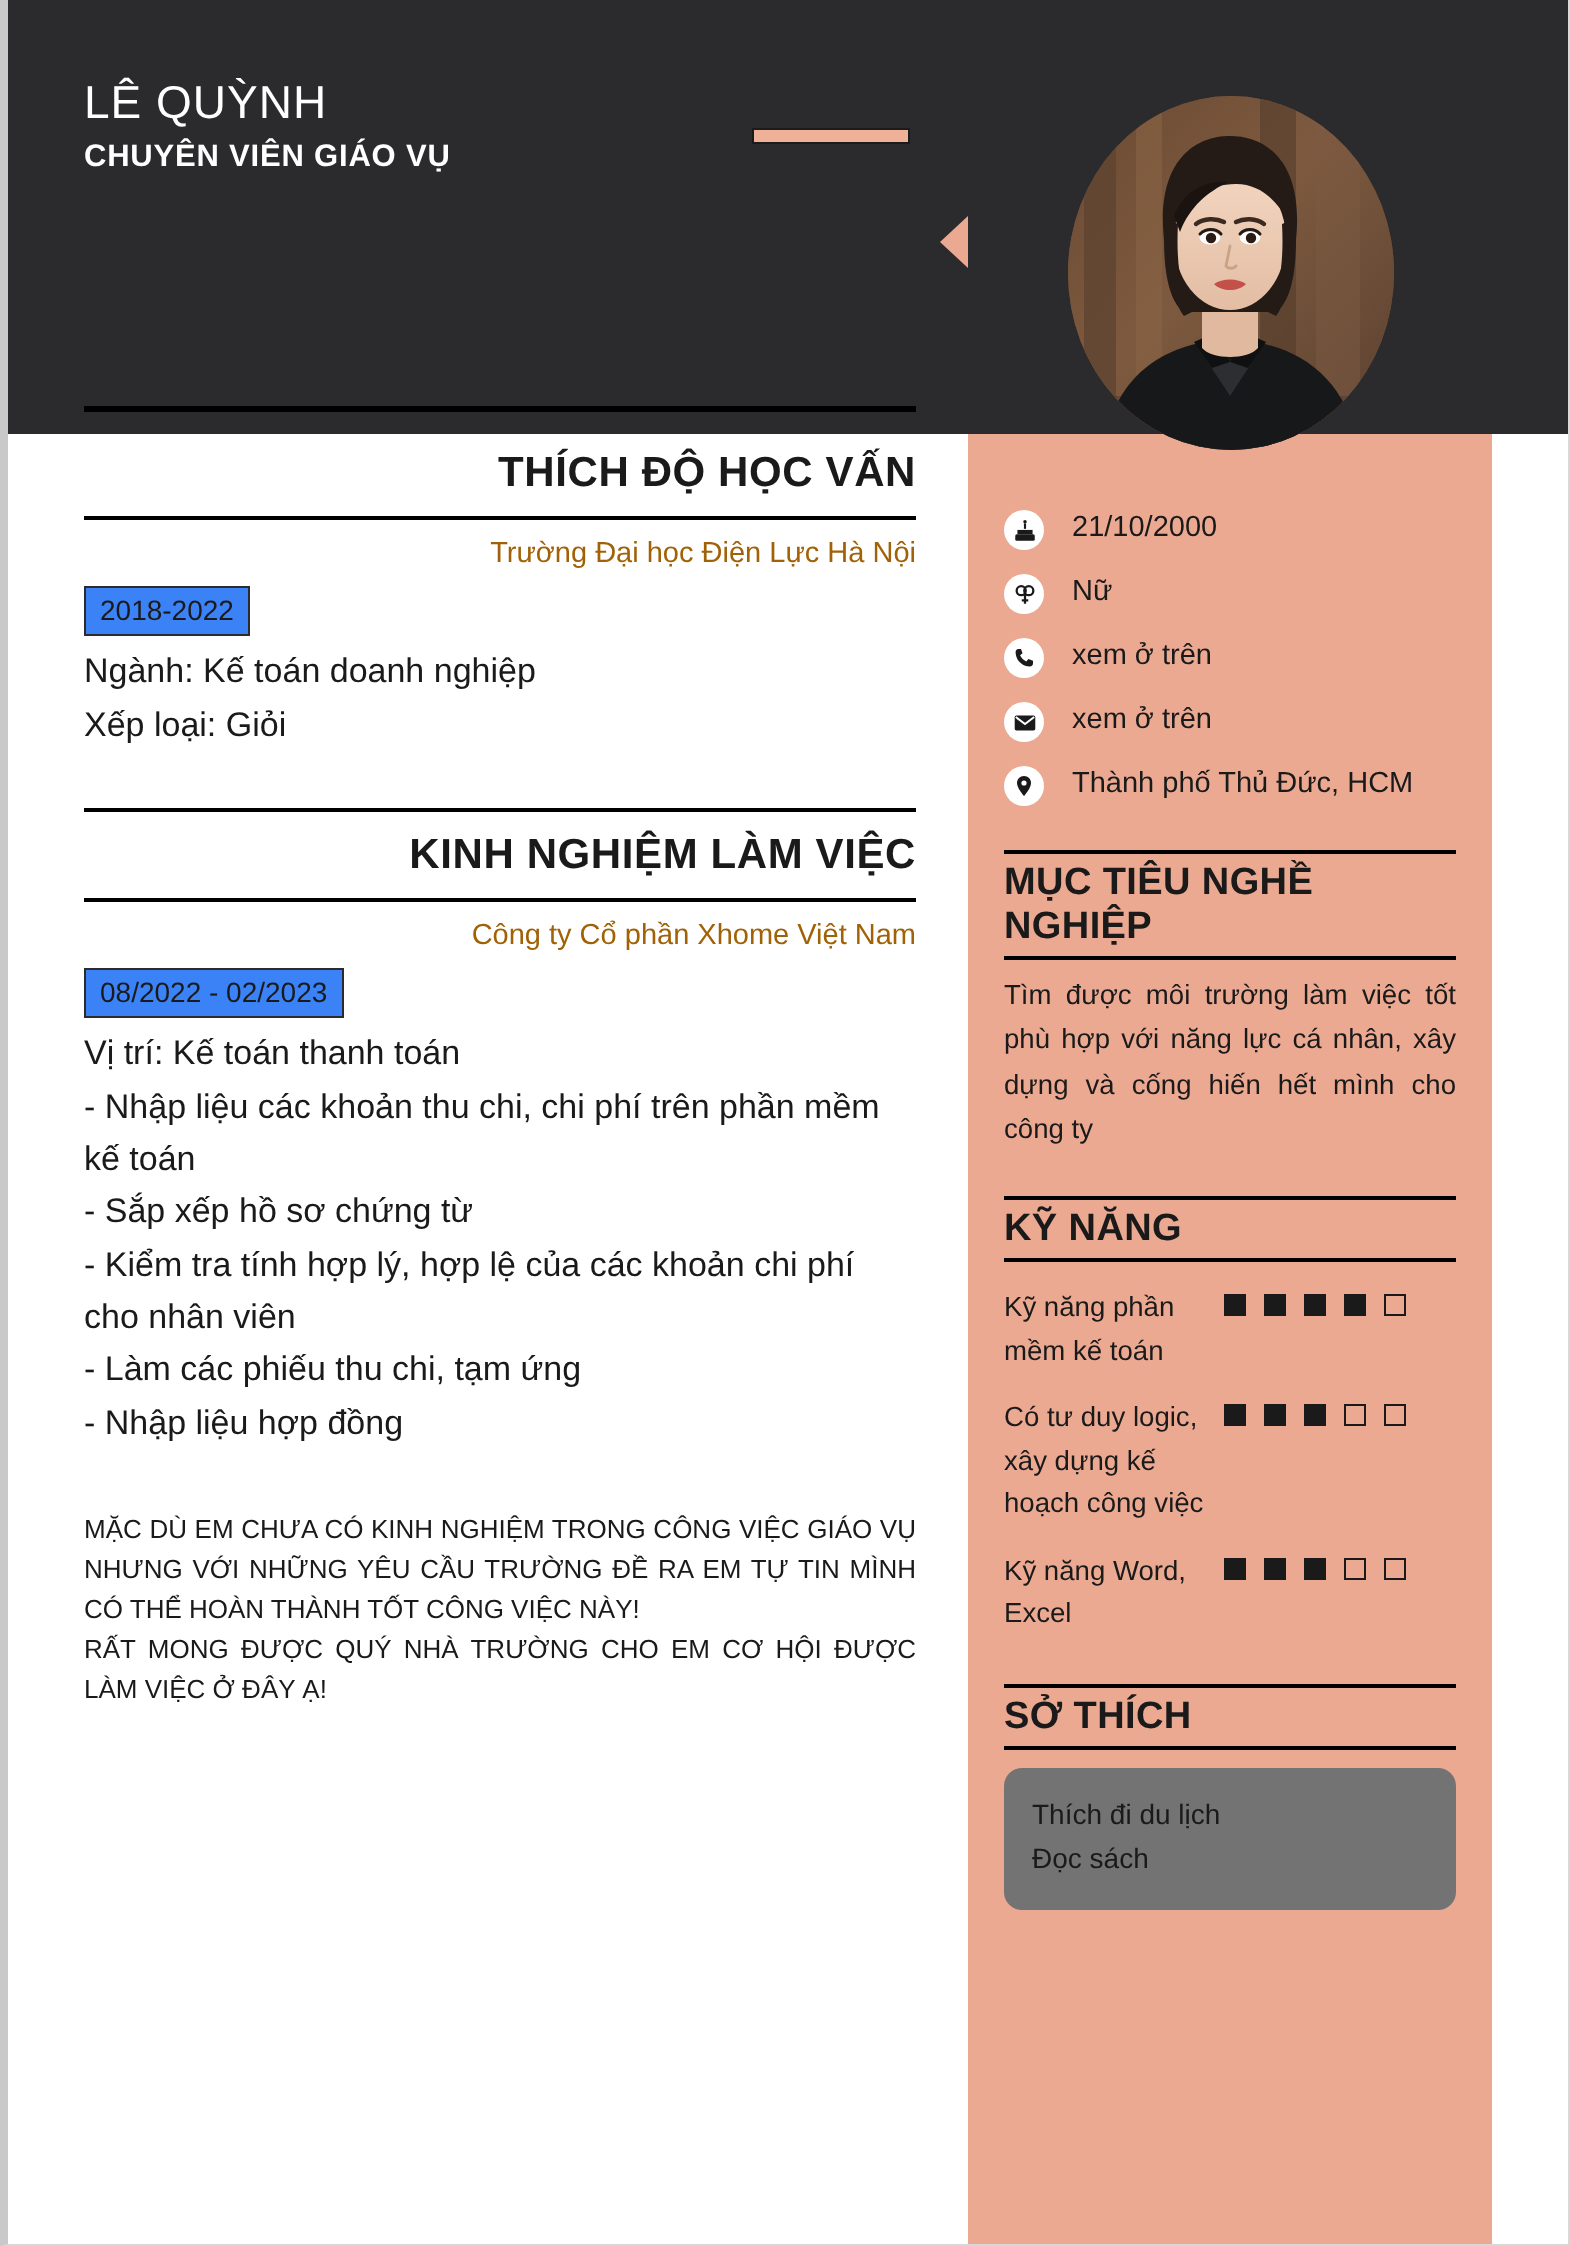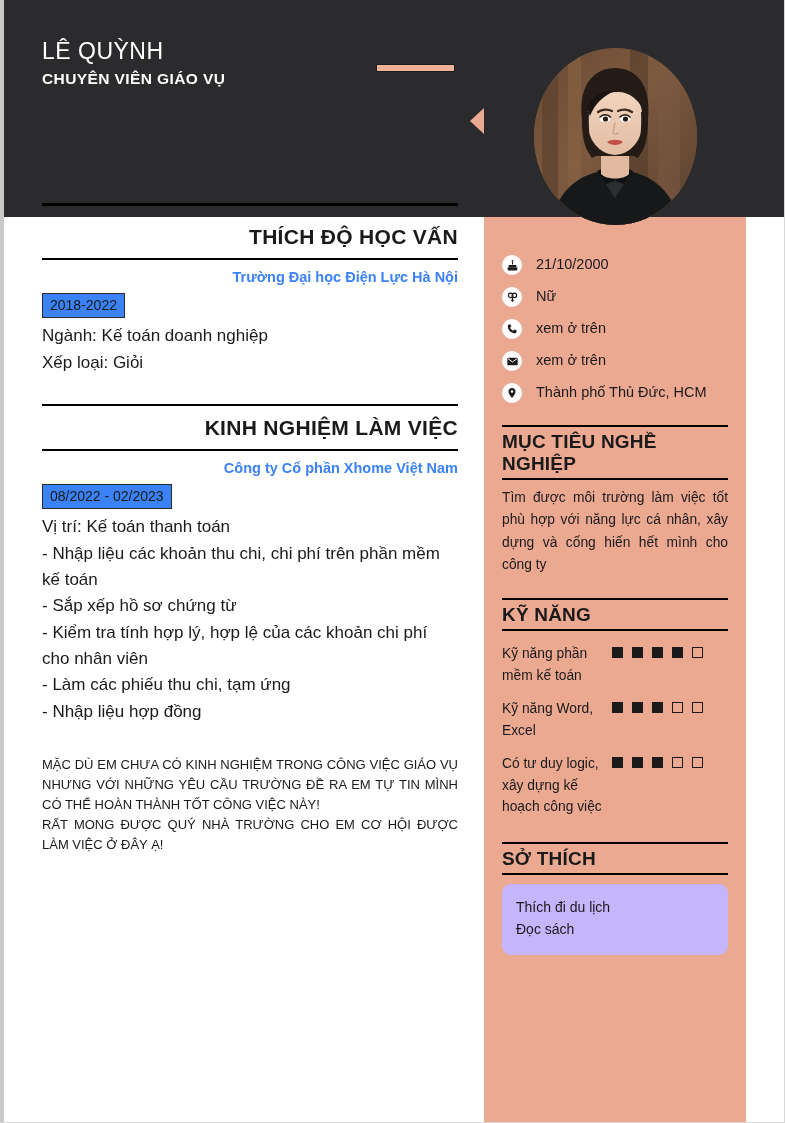--- a/index.html
+++ b/index.html
@@ -132,22 +132,22 @@
     font-size: 21px;
     font-weight: bold;
     color: #1a1a1a;
     letter-spacing: 0.3px;
     line-height: 1.3;
   }
   .rule-black { height: 2px; background: #000000; width: 100%; }
   .org-line {
     text-align: right;
     font-size: 14.5px;
-    font-weight: bold;
-    color: #3b82f6;
+    font-weight: normal;
+    color: #a16207;
     margin-top: 9px;
   }
   .date-badge {
     display: inline-block;
     background: #3b82f6;
     border: 1px solid #2b2b2d;
     font-size: 14px;
     color: #1a1a1a;
     padding: 3px 7px 4px 7px;
     margin-top: 8px;
@@ -235,21 +235,21 @@
   }
   .sq {
     width: 11px;
     height: 11px;
     border: 1.5px solid #1a1a1a;
     background: transparent;
   }
   .sq.on { background: #1a1a1a; }
 
   .hobby-box {
-    background: #c4b5fd;
+    background: #737373;
     border-radius: 9px;
     padding: 12px 14px 14px 14px;
     margin-top: 9px;
   }
   .hobby-line {
     font-size: 14px;
     color: #1a1a1a;
     line-height: 1.6;
   }
 
@@ -449,32 +449,32 @@
         <div class="skill-dots">
             <span class="sq on"></span>
             <span class="sq on"></span>
             <span class="sq on"></span>
             <span class="sq on"></span>
             <span class="sq"></span>
           </div>
       </div>
 
       <div class="skill-row">
-        <div class="skill-label">Kỹ năng Word, Excel</div>
+        <div class="skill-label">Có tư duy logic, xây dựng kế hoạch công việc</div>
         <div class="skill-dots">
             <span class="sq on"></span>
             <span class="sq on"></span>
             <span class="sq on"></span>
             <span class="sq"></span>
             <span class="sq"></span>
           </div>
       </div>
 
       <div class="skill-row">
-        <div class="skill-label">Có tư duy logic, xây dựng kế hoạch công việc</div>
+        <div class="skill-label">Kỹ năng Word, Excel</div>
         <div class="skill-dots">
             <span class="sq on"></span>
             <span class="sq on"></span>
             <span class="sq on"></span>
             <span class="sq"></span>
             <span class="sq"></span>
           </div>
       </div>
     </div>
 

